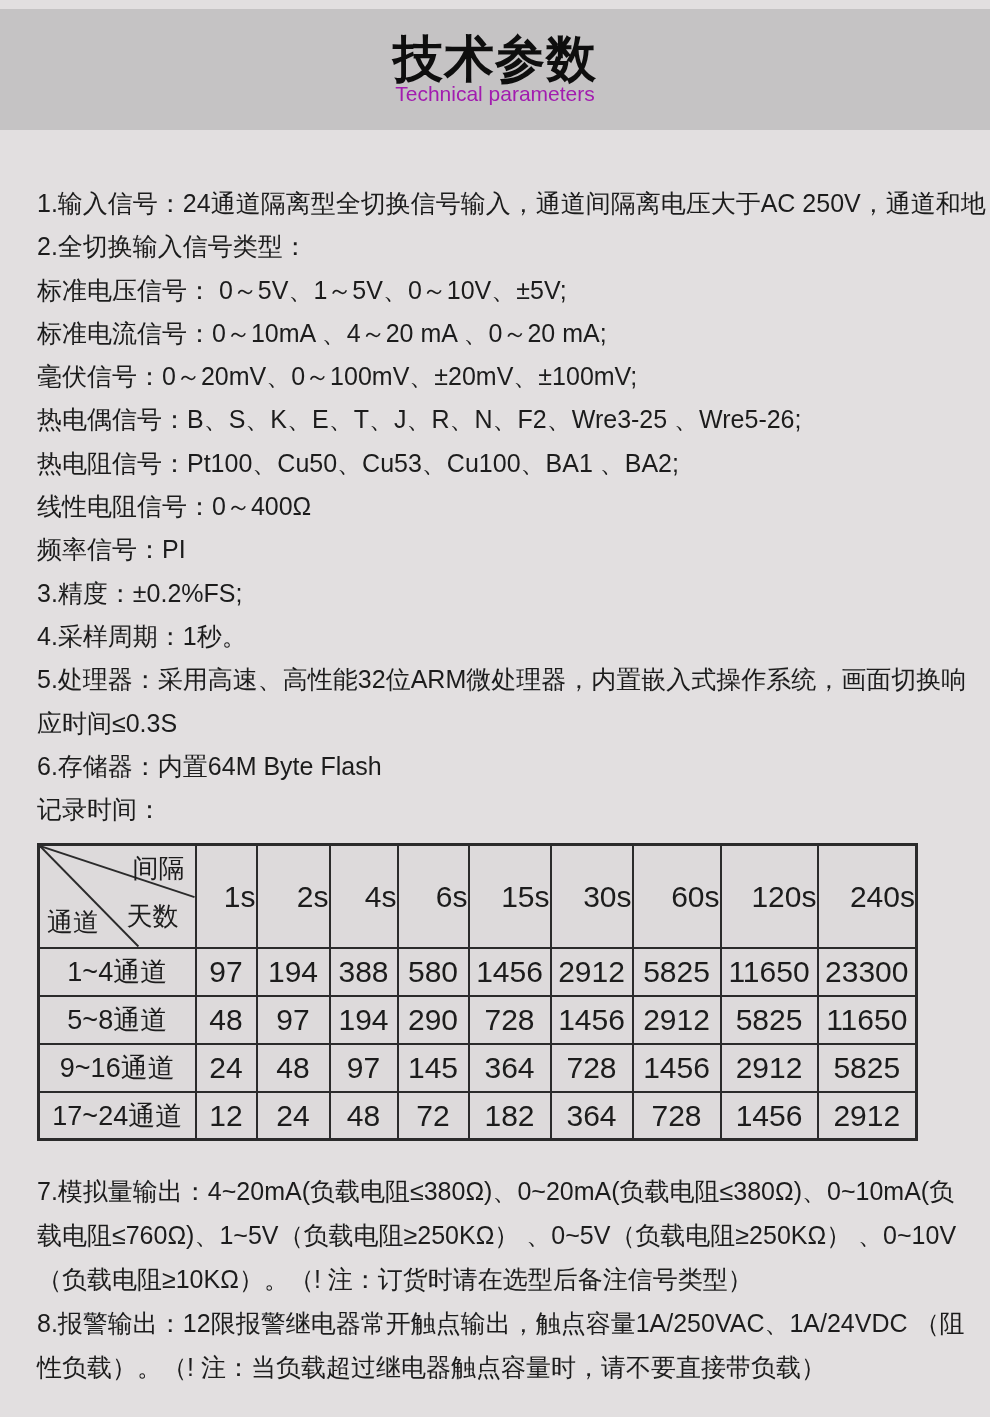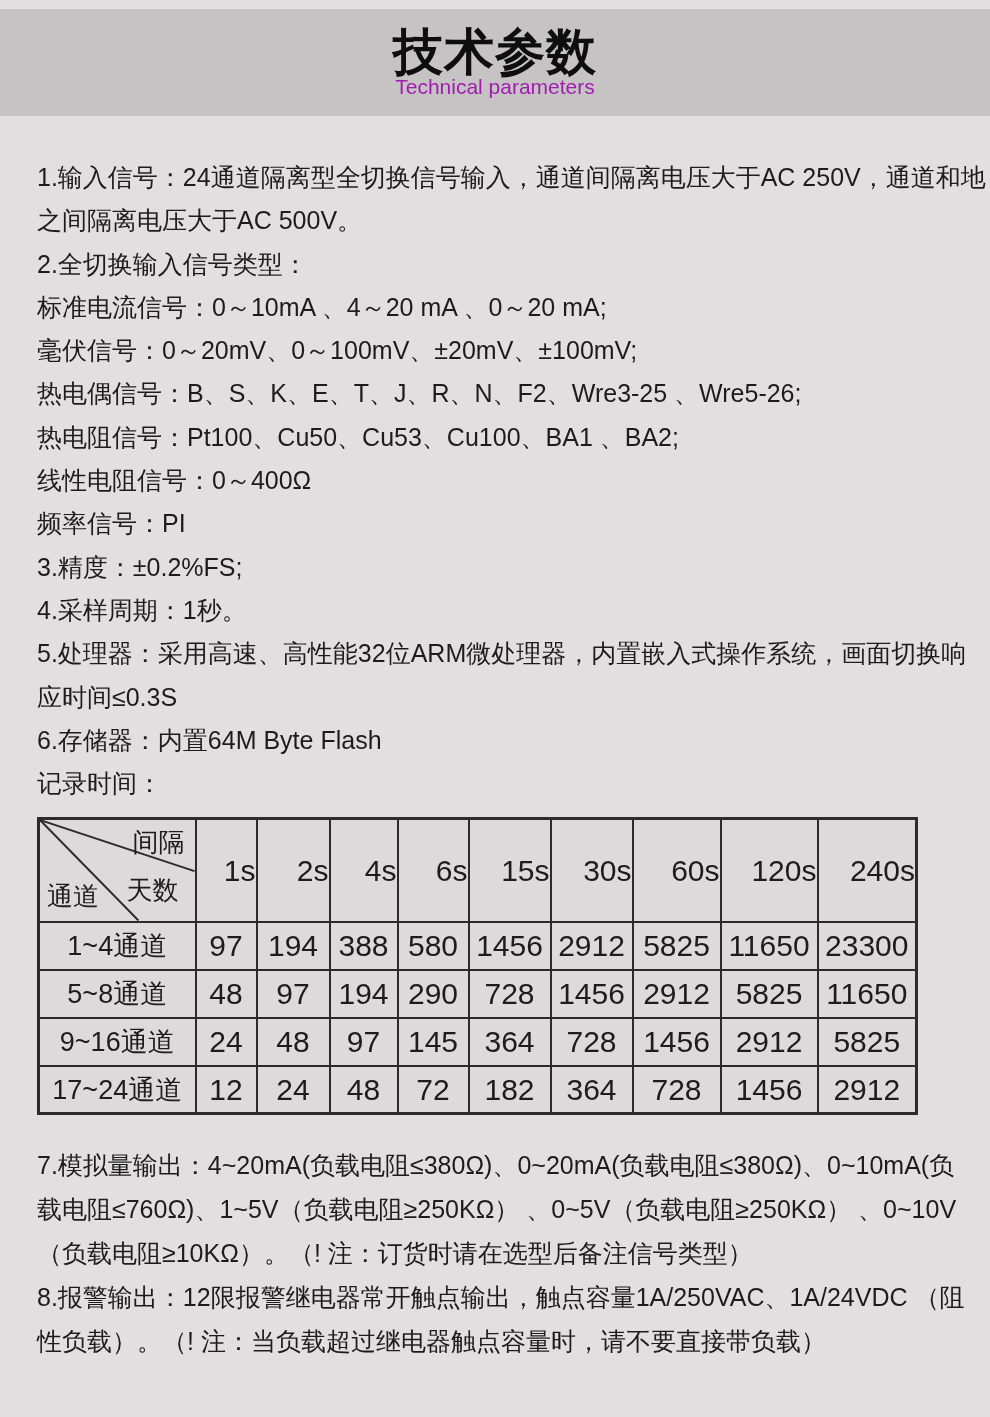--- a/index.html
+++ b/index.html
@@ -8,31 +8,31 @@
   *{box-sizing:border-box;}
   html,body{margin:0;padding:0;}
   body{
     width:990px;height:1417px;overflow:hidden;
     background:var(--bg);
     color:var(--ink);
     font-family:"Liberation Sans","DejaVu Sans",sans-serif;
   }
   .top-strip{height:9px;background:var(--bg);}
   .banner{
-    height:107px;background:var(--banner);
+    height:121px;background:var(--banner);
     display:flex;flex-direction:column;align-items:center;justify-content:center;
   }
   .banner h1{
     margin:0;font-size:50px;font-weight:700;line-height:1.04;color:#0e0e0e;letter-spacing:1px;
   }
   .banner .subtitle{
     font-size:21px;color:#a21caf;margin-top:-3px;letter-spacing:0px;
   }
   .content{padding:0 36px 0 37px;}
-  .spec-list{margin-top:40px;}
+  .spec-list{margin-top:52px;}
   .text-line{
     font-size:25px;line-height:43.3px;white-space:nowrap;color:var(--ink);
   }
   table.record{
     border-collapse:collapse;table-layout:fixed;width:878px;
     margin-top:12px;background:var(--cell);
     border:3px solid var(--line);
   }
   table.record th,table.record td{
     border:2px solid var(--line);font-weight:400;padding:0;overflow:hidden;
@@ -59,22 +59,22 @@
 
   <header class="banner">
     <h1>技术参数</h1>
     <div class="subtitle">Technical parameters</div>
   </header>
 
   <main class="content">
 
     <section class="spec-list" id="spec-lines">
         <div class="text-line">1.输入信号：24通道隔离型全切换信号输入，通道间隔离电压大于AC 250V，通道和地</div>
-        <div class="text-line">之间隔离电压大于AC 500V。</div>
         <div class="text-line">2.全切换输入信号类型：</div>
+        <div class="text-line">标准电压信号： 0～5V、1～5V、0～10V、±5V;</div>
         <div class="text-line">标准电流信号：0～10mA 、4～20 mA 、0～20 mA;</div>
         <div class="text-line">毫伏信号：0～20mV、0～100mV、±20mV、±100mV;</div>
         <div class="text-line">热电偶信号：B、S、K、E、T、J、R、N、F2、Wre3-25 、Wre5-26;</div>
         <div class="text-line">热电阻信号：Pt100、Cu50、Cu53、Cu100、BA1 、BA2;</div>
         <div class="text-line">线性电阻信号：0～400Ω</div>
         <div class="text-line">频率信号：PI</div>
         <div class="text-line">3.精度：±0.2%FS;</div>
         <div class="text-line">4.采样周期：1秒。</div>
         <div class="text-line">5.处理器：采用高速、高性能32位ARM微处理器，内置嵌入式操作系统，画面切换响</div>
         <div class="text-line">应时间≤0.3S</div>

